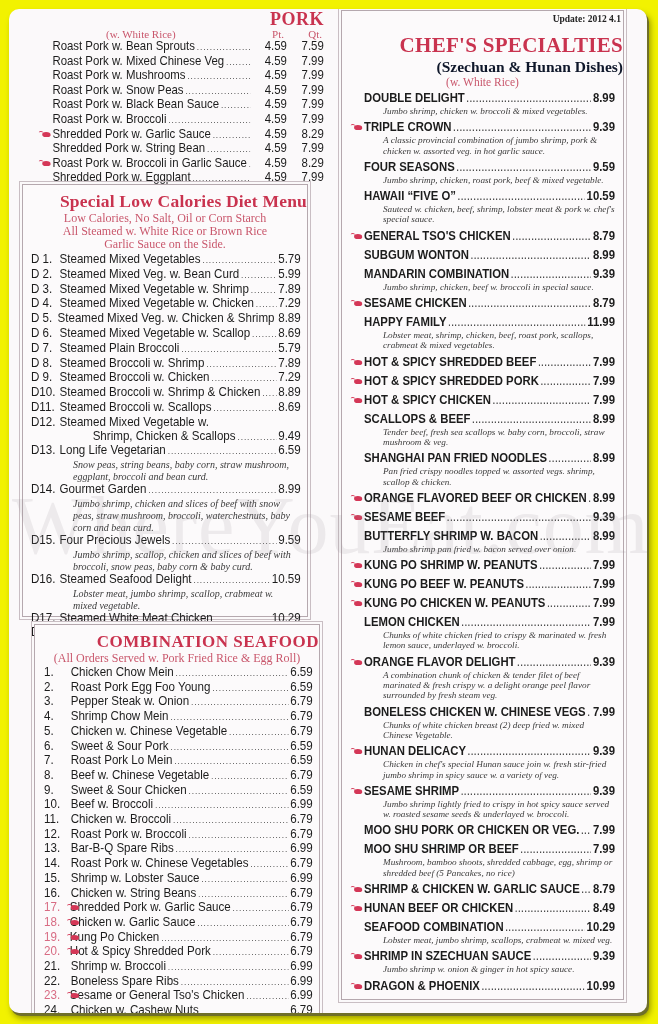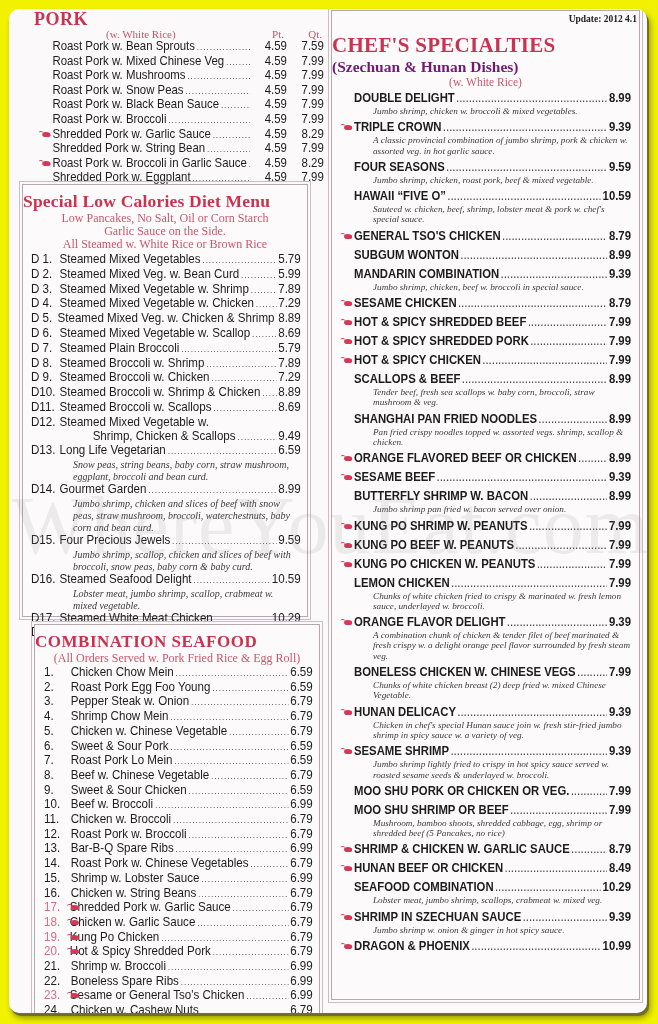--- a/index.html
+++ b/index.html
@@ -32,21 +32,21 @@
       position: absolute;
       border: 1px solid #b5a8ae;
       outline: 1px solid #c9bec3;
       outline-offset: 2px;
       background: #fcfafb;
     }
     .box-title {
       font-family: "Liberation Serif", serif;
       font-weight: bold;
       color: #c9334f;
-      text-align: left;
+      text-align: right;
     }
     .box-sub {
       font-family: "Liberation Serif", serif;
       color: #c9576c;
       text-align: center;
     }
     .red { color: #d43757; }
     
     .pork { left: 25px; top: 0; width: 290px; height: 170px; border: none; outline: none; background: transparent; }
     .pork .box-title { font-size: 18px; padding-top: 0px; letter-spacing: 0.5px; }
@@ -101,27 +101,27 @@
     .cont { padding-left: 67px; }
     
     .combo { left: 25px; top: 615px; width: 286px; height: 395px; }
     .combo .box-title { font-size: 17px; padding-top: 7px; letter-spacing: 0.5px; }
     .combo .box-sub { font-size: 12px; line-height: 13px; white-space: nowrap; }
     .combo-list { padding: 1px 6px 0 9px; }
     .combo .row { font-size: 12.6px; line-height: 13.7px; }
     .combo .num { width: 29px; white-space: nowrap; }
     .combo .row.red .num { color: #d86b83; }
     
-    .chef { left: 322px; top: 1px; width: 309px; height: 990px; }
+    .chef { left: 332px; top: 1px; width: 283px; height: 990px; }
     .update {
       position: absolute; right: 2px; top: 3px;
       font-family: "Liberation Serif", serif; font-weight: bold; font-size: 9.5px; color: #222;
     }
     .chef .box-title { font-size: 21px; padding-top: 22px; letter-spacing: 0.3px; }
-    .chef .sub2 { font-family: "Liberation Serif", serif; font-weight: bold; font-size: 15.5px; color: #701a75; text-align: left; line-height: 17px; }
+    .chef .sub2 { font-family: "Liberation Serif", serif; font-weight: bold; font-size: 15.5px; color: #0f172a; text-align: right; line-height: 17px; }
     .chef .box-sub { font-size: 11.5px; line-height: 14px; }
     .chef-list { padding: 2px 8px 0 22px; }
     .chef .row {
       font-weight: bold; font-size: 12.6px; line-height: 14px;
       transform: scaleX(0.9); width: 111.1%;
     }
     .chef .desc { padding-left: 0; padding-right: 0; font-size: 9.2px; line-height: 10.3px; margin-bottom: 3px; margin-left: 19px; }
     .chef .item { margin-bottom: 4px; }
   </style>
 </head>
@@ -199,23 +199,23 @@
           <span class="name">Shredded Pork w. Eggplant</span>
           <span class="dots"></span>
           <span class="p p1">4.59</span>
           <span class="p p2">7.99</span>
         </div>
       </div>
   </section>
 
   <section class="box diet">
     <div class="box-title">Special Low Calories Diet Menu</div>
-    <div class="box-sub">Low Pancakes, No Salt, Oil or Corn Starch</div>
+    <div class="box-sub">Low Calories, No Salt, Oil or Corn Starch</div>
+    <div class="box-sub">All Steamed w. White Rice or Brown Rice</div>
     <div class="box-sub">Garlic Sauce on the Side.</div>
-    <div class="box-sub">All Steamed w. White Rice or Brown Rice</div>
     <div class="diet-list" id="diet-list">
         <div class="row">
           <span class="code">D 1.</span>
           <span class="name">Steamed Mixed Vegetables</span>
           <span class="dots"></span>
           <span class="p">5.79</span>
         </div>
         <div class="row">
           <span class="code">D 2.</span>
           <span class="name">Steamed Mixed Veg. w. Bean Curd</span>
@@ -548,20 +548,28 @@
         </div>
         <div class="item">
           <div class="row red">
             <span class="pepper"></span>
             <span class="name">SESAME CHICKEN</span>
             <span class="dots"></span>
             <span class="p">8.79</span>
           </div>
         </div>
         <div class="item">
+          <div class="row">
+            <span class="name">HAPPY FAMILY</span>
+            <span class="dots"></span>
+            <span class="p">11.99</span>
+          </div>
+          <div class="desc">Lobster meat, shrimp, chicken, beef, roast pork, scallops, crabmeat &amp; mixed vegetables.</div>
+        </div>
+        <div class="item">
           <div class="row red">
             <span class="pepper"></span>
             <span class="name">HOT &amp; SPICY SHREDDED BEEF</span>
             <span class="dots"></span>
             <span class="p">7.99</span>
           </div>
         </div>
         <div class="item">
           <div class="row red">
             <span class="pepper"></span>

